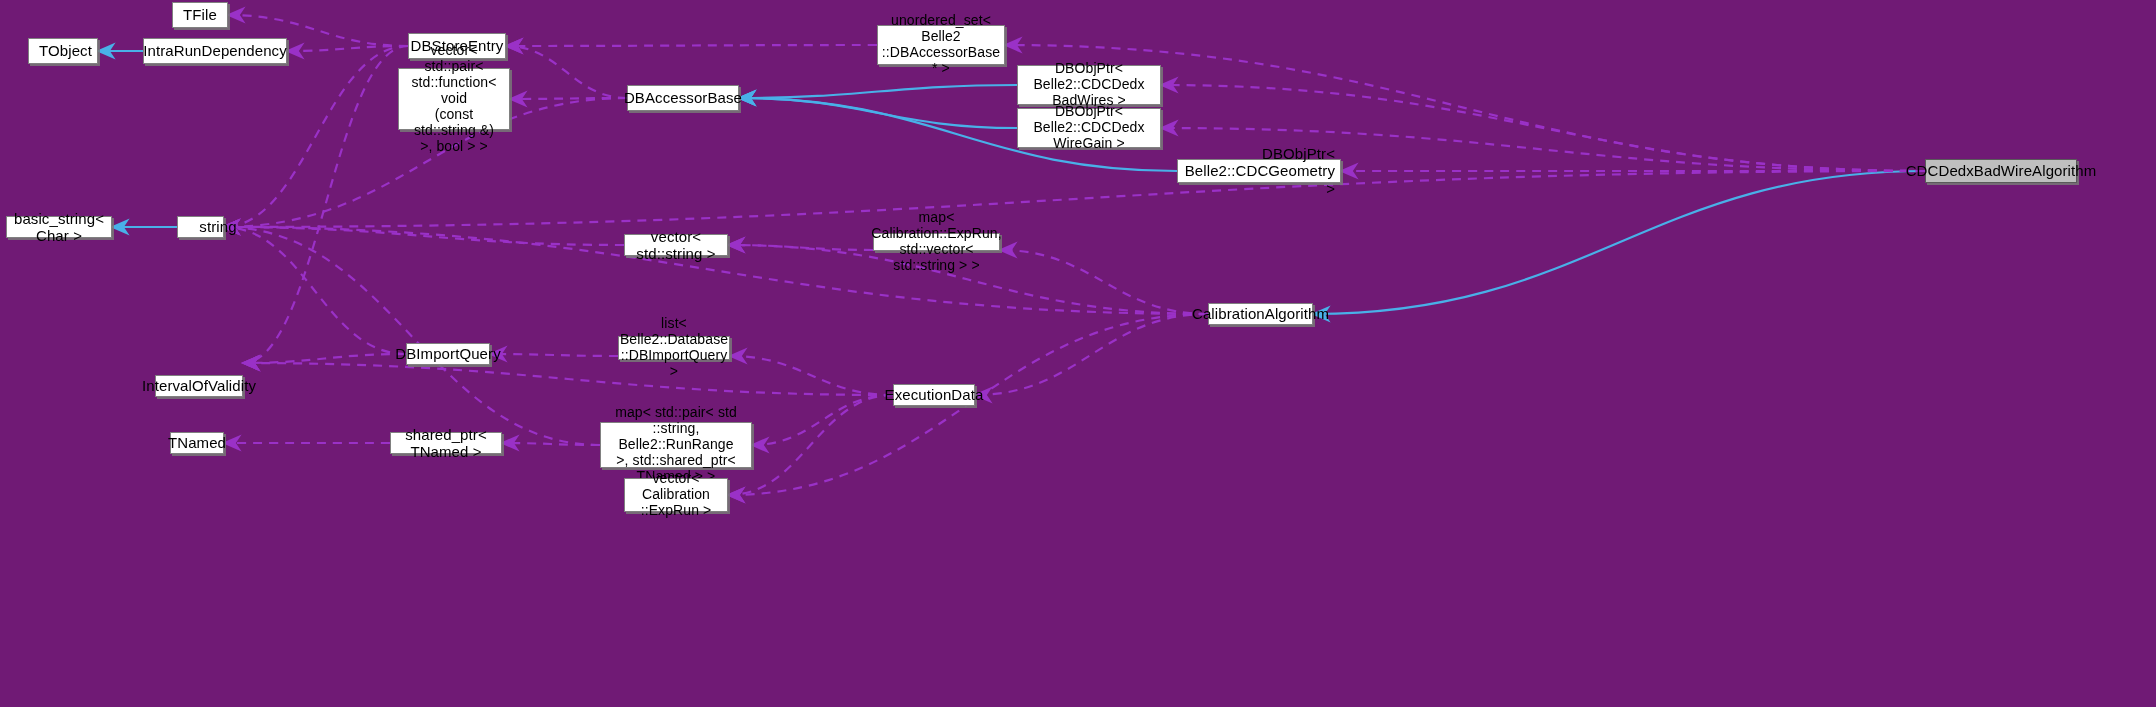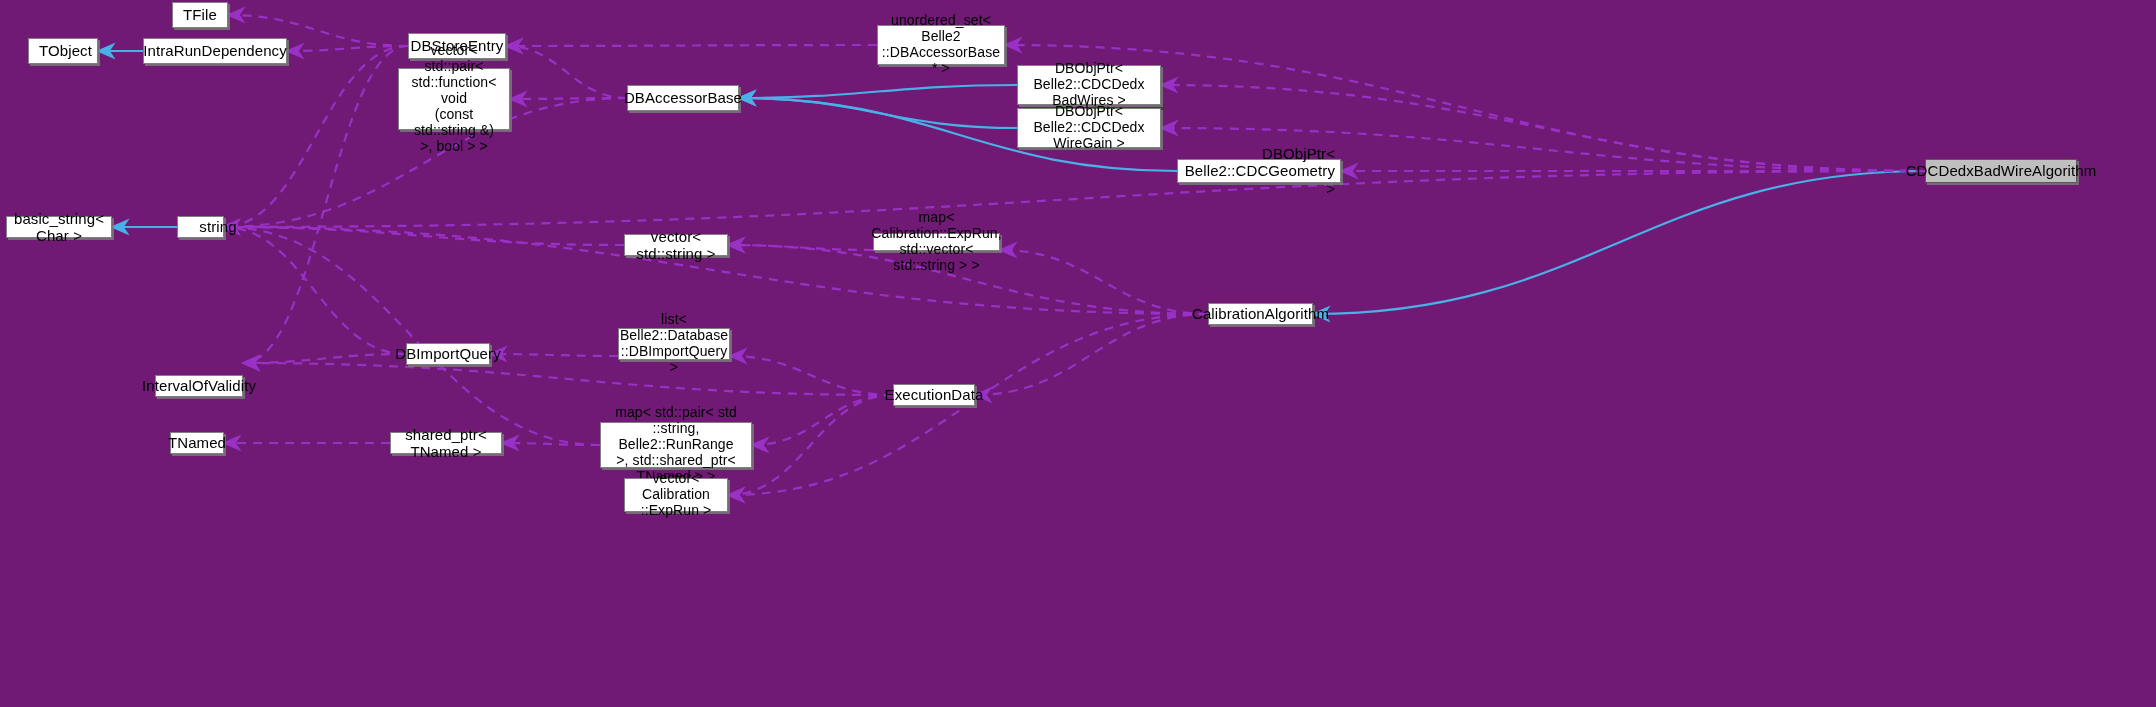--- a/index.html
+++ b/index.html
@@ -122,21 +122,21 @@
       <div class="node-box" style="left: 1177px; top: 159px; width: 164px; height: 24px; text-align: right;"><span class="node-label">DBObjPtr&lt; Belle2::CDCGeometry &gt;</span></div>
       <div class="node-box highlight" style="left: 1925px; top: 159px; width: 152px; height: 24px;"><span class="node-label">CDCDedxBadWireAlgorithm</span></div>
       <div class="node-box" style="left: 6px; top: 216px; width: 106px; height: 22px;"><span class="node-label">basic_string&lt; Char &gt;</span></div>
       <div class="node-box" style="left: 177px; top: 216px; width: 46px; height: 22px; padding-left: 40px;"><span class="node-label">string</span></div>
       <div class="node-box" style="left: 624px; top: 234px; width: 104px; height: 22px;"><span class="node-label">vector&lt; std::string &gt;</span></div>
       <div class="node-box" style="left: 873px; top: 233px; width: 127px; height: 18px; font-size: 14px;"><span class="node-label">map&lt; Calibration::ExpRun,
 std::vector&lt; std::string &gt; &gt;</span></div>
       <div class="node-box" style="left: 1208px; top: 303px; width: 105px; height: 22px;"><span class="node-label">CalibrationAlgorithm</span></div>
       <div class="node-box" style="left: 155px; top: 352px; width: 88px; height: 22px; margin-top: 23px;"><span class="node-label">IntervalOfValidity</span></div>
       <div class="node-box" style="left: 406px; top: 343px; width: 84px; height: 22px;"><span class="node-label">DBImportQuery</span></div>
-      <div class="node-box" style="left: 618px; top: 328px; width: 112px; height: 32px; font-size: 14px;"><span class="node-label">list&lt; Belle2::Database
+      <div class="node-box" style="left: 618px; top: 336px; width: 112px; height: 24px; font-size: 14px;"><span class="node-label">list&lt; Belle2::Database
 ::DBImportQuery &gt;</span></div>
       <div class="node-box" style="left: 893px; top: 384px; width: 82px; height: 22px;"><span class="node-label">ExecutionData</span></div>
       <div class="node-box" style="left: 170px; top: 432px; width: 54px; height: 22px;"><span class="node-label">TNamed</span></div>
       <div class="node-box" style="left: 390px; top: 432px; width: 112px; height: 22px;"><span class="node-label">shared_ptr&lt; TNamed &gt;</span></div>
       <div class="node-box" style="left: 600px; top: 422px; width: 152px; height: 46px; font-size: 14px;"><span class="node-label">map&lt; std::pair&lt; std
 ::string, Belle2::RunRange
 &gt;, std::shared_ptr&lt; TNamed &gt; &gt;</span></div>
       <div class="node-box" style="left: 624px; top: 478px; width: 104px; height: 34px; font-size: 14px;"><span class="node-label">vector&lt; Calibration
 ::ExpRun &gt;</span></div>
     </div>

